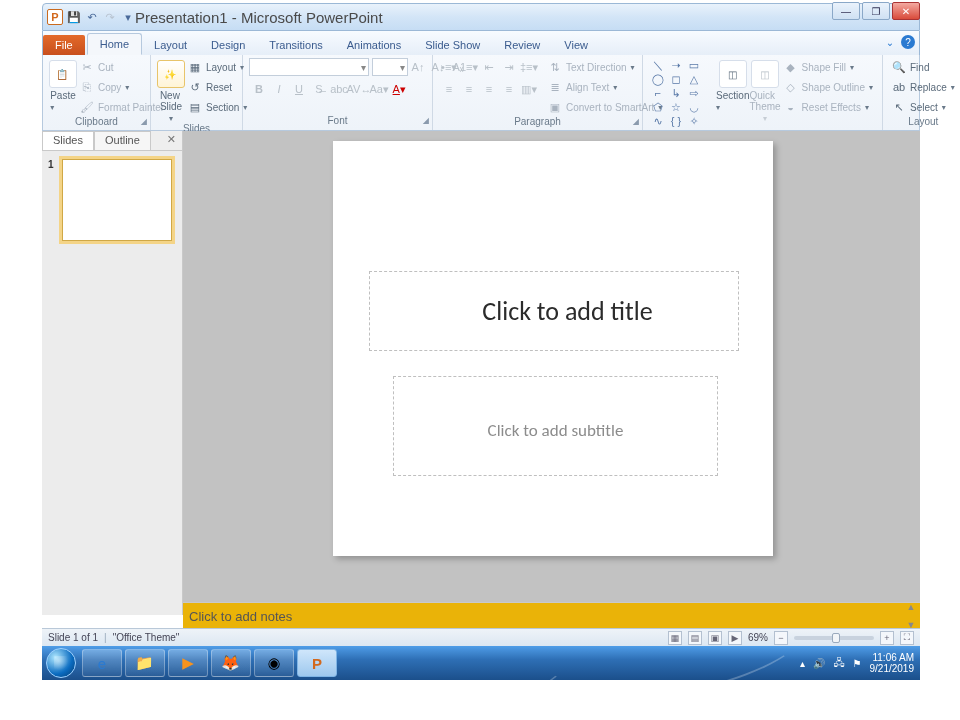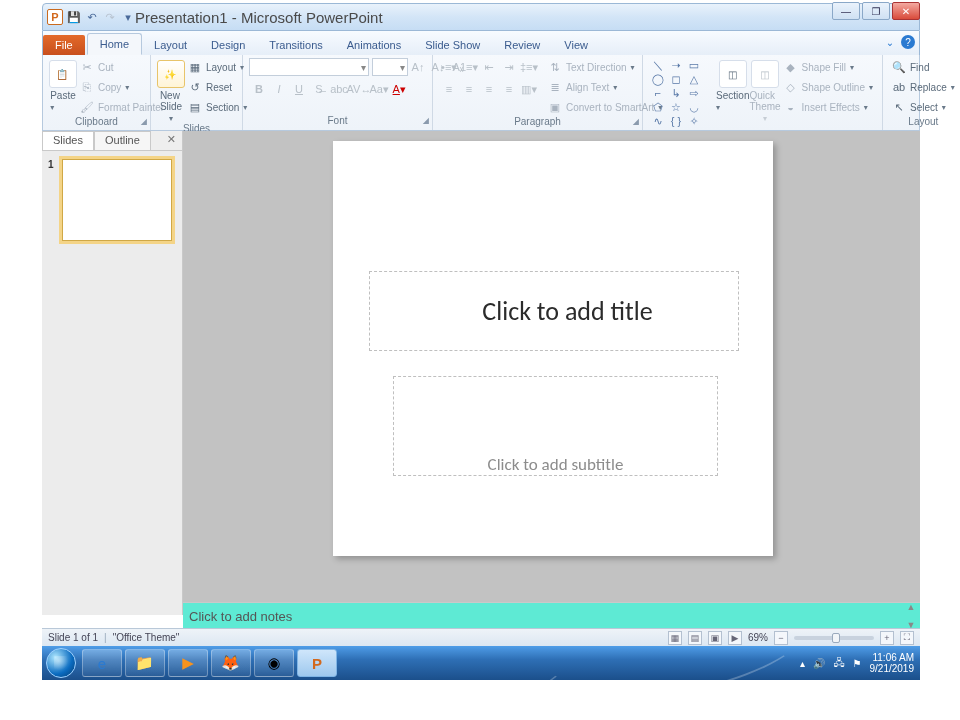--- a/index.html
+++ b/index.html
@@ -62,28 +62,28 @@
   .lp-tab { padding:2px 10px; border:1px solid #c9c9c9; border-bottom:none; background:#f6f6f6; color:#555; }
   .lp-tab.active { background:#fff; }
   .lp-close { margin-left:auto; padding:2px 6px; color:#777; }
   .thumbwrap { padding:8px 6px; }
   .thumbnum { font-size:10px; font-weight:bold; color:#333; display:inline-block; vertical-align:top;}
   .thumb { display:inline-block; width:110px; height:82px; background:#fff; border:1px solid #d0a846; outline:3px solid #f4d487; margin-left:4px;}
 
   
   .work { position:absolute; left:183px; right:40px; top:131px; bottom:105px; background:#c2c2c2; overflow:hidden;}
   .slide { position:absolute; left:150px; top:10px; width:440px; height:415px; background:#fff; box-shadow:3px 3px 6px rgba(0,0,0,.25);}
-  .ph { position:absolute; border:1px dashed #bfbfbf; display:flex; align-items:flex-end; justify-content:center;}
+  .ph { position:absolute; border:1px dashed #bfbfbf; display:flex; align-items:center; justify-content:center;}
   .ph.title { left:36px; top:130px; width:370px; height:80px; align-items:center;}
   .ph.title span { font-size:26px; color:#2b2b2b; font-family:Calibri, sans-serif;margin-left:27px;}
   .ph.sub { left:60px; top:235px; width:325px; height:100px; padding-top:8px;}
   .ph.sub span { font-size:17px; color:#8c8c8c; font-family:Calibri, sans-serif;}
 
   
-  .notes { position:absolute; left:183px; right:40px; bottom:90px; height:28px; background:#5eead4; border-top:1px solid #c9c9c9; display:flex; align-items:center; padding-left:6px; font-size:13px; color:#555;}
+  .notes { position:absolute; left:183px; right:40px; bottom:90px; height:28px; background:#eab308; border-top:1px solid #c9c9c9; display:flex; align-items:center; padding-left:6px; font-size:13px; color:#555;}
   .notes-scroll { position:absolute; right:42px; width:14px; bottom:90px; height:28px; display:flex; flex-direction:column; justify-content:space-between; color:#888; font-size:9px; align-items:center;}
   
   .status { position:absolute; left:42px; right:40px; bottom:74px; height:18px; background:linear-gradient(#eef3f8,#dce7f2); border-top:1px solid #b9c8d8; display:flex; align-items:center; font-size:10px; color:#445; padding:0 6px;}
   .status .right { margin-left:auto; display:flex; align-items:center; gap:6px;}
   .zoom-track { width:80px; height:4px; background:#c8d2de; position:relative; border-radius:2px;}
   .zoom-thumb { position:absolute; left:38px; top:-3px; width:8px; height:10px; background:#f2f5f8; border:1px solid #9aaabd; border-radius:2px;}
   .vbtn { width:14px; height:14px; border:1px solid #b3c0d0; background:#f4f7fb; display:flex; align-items:center; justify-content:center; font-size:9px; color:#667;}
 
   
   .taskbar { position:absolute; left:42px; right:40px; bottom:40px; height:34px;
@@ -296,21 +296,21 @@
               <span>Shape Fill</span>
               <span class="drop"> ▾</span>
             </div>
         <div class="btn-sm dim">
               <span class="ic">◇</span>
               <span>Shape Outline</span>
               <span class="drop"> ▾</span>
             </div>
         <div class="btn-sm dim">
               <span class="ic">◒</span>
-              <span>Insert Effects</span>
+              <span>Reset Effects</span>
               <span class="drop"> ▾</span>
             </div>
       </div>
     </div>
     <div class="group-label"><span>Drawing</span><span class="dl">◢</span></div>
   </div>
 
   <div class="group" style="flex:1;border-right:none">
     <div class="group-body">
           <div class="col">

